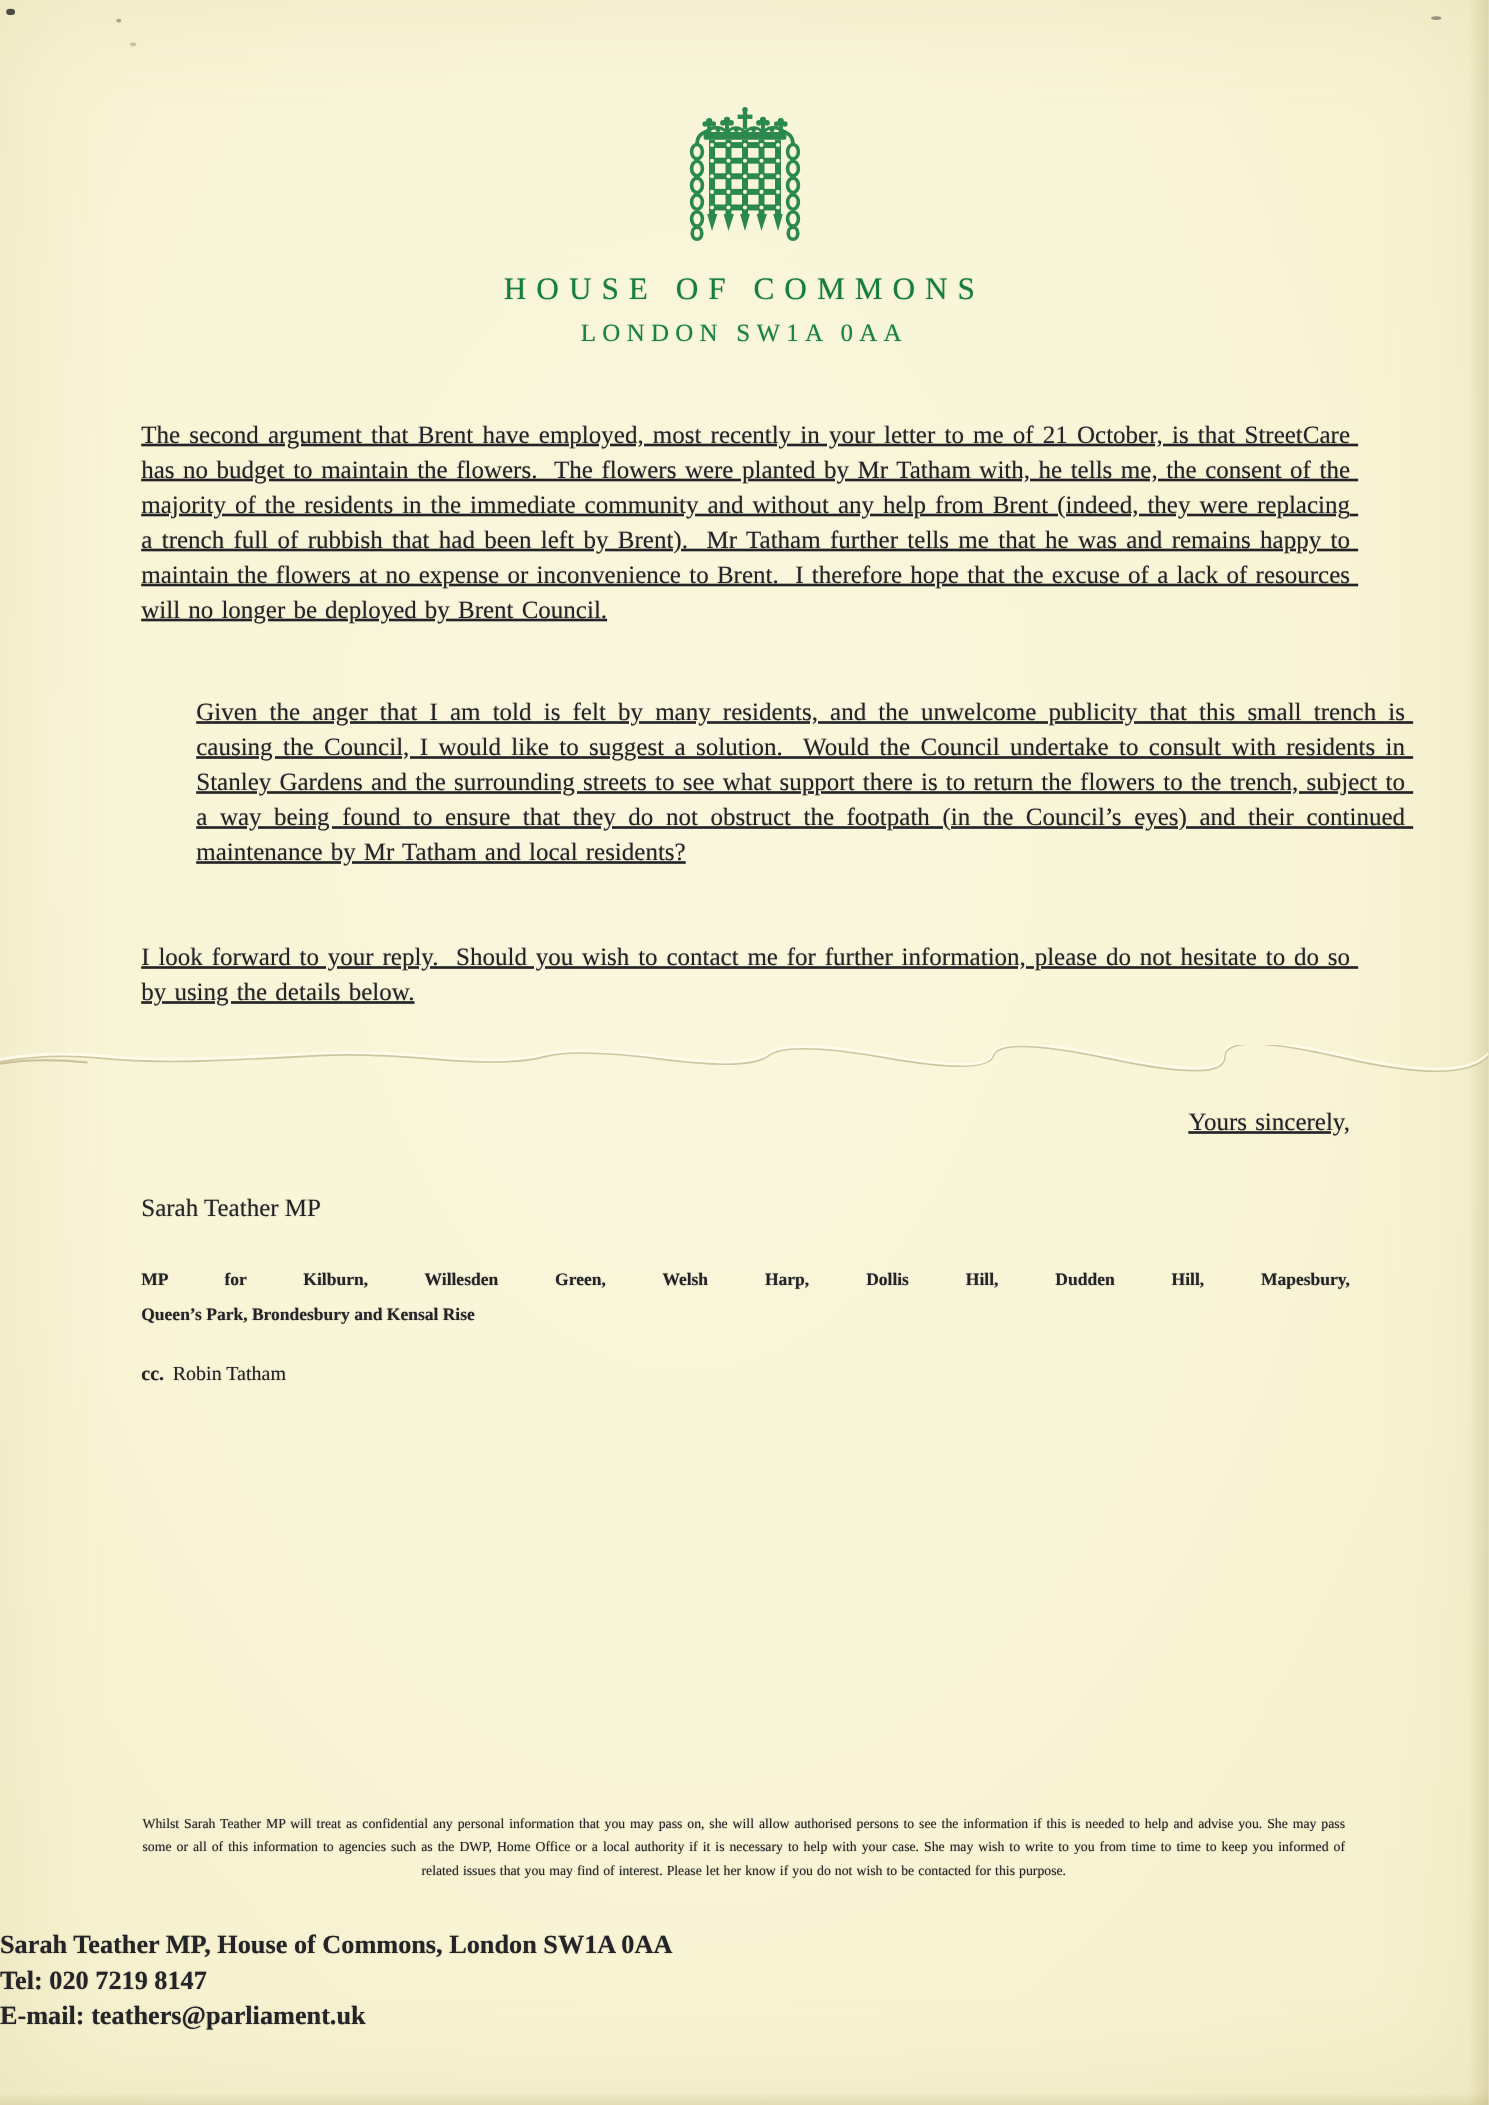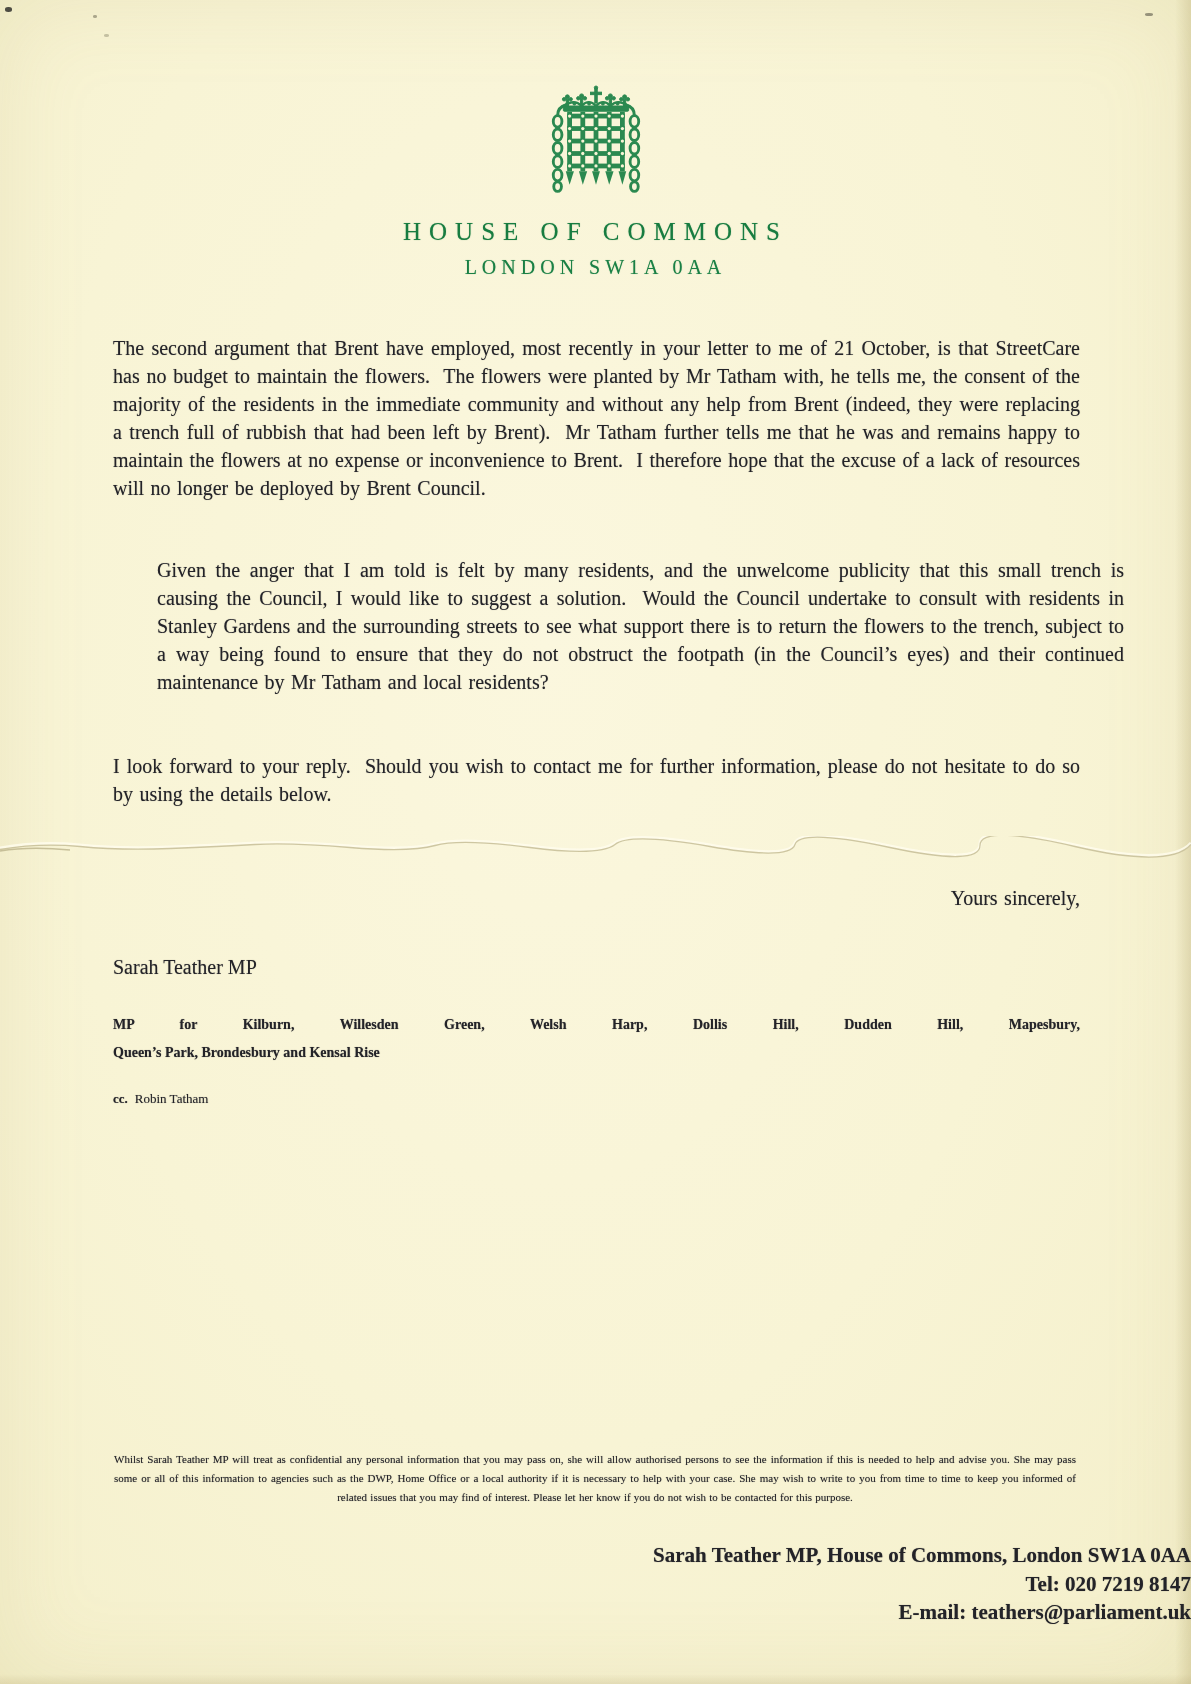--- a/index.html
+++ b/index.html
@@ -41,55 +41,56 @@
     text-shadow:0 0 1px rgba(23,124,64,.45);
   }
 
   
   .bodytext{
     position:absolute;left:113px;width:967px;
     font-size:20px;line-height:28px;
     text-align:justify;white-space:pre-wrap;
     word-spacing:1.5px;
     text-shadow:0 0 1px rgba(30,30,35,.38);
+    text-decoration:underline;
   }
   .p1{top:314px;}
   .p2{top:536px;margin-left:44px;}
   .p3{top:732px;}
   .closing{top:864px;text-align:right;}
 
   .crease{position:absolute;top:836px;left:0;width:1191px;height:22px;}
 
   .signatory{position:absolute;top:956px;left:113px;font-size:20px;
     text-shadow:0 0 1px rgba(30,30,35,.38);}
 
   .constituency{
     position:absolute;left:113px;width:967px;
     font-size:14px;line-height:28px;font-weight:bold;
     text-shadow:0 0 1px rgba(25,25,30,.45);
   }
   .const-l1{top:1011px;text-align:justify;text-align-last:justify;}
   .const-l2{top:1039px;text-align:left;}
 
-  .ccline{position:absolute;top:1091px;left:113px;font-size:13px;
+  .ccline{position:absolute;top:1091px;left:113px;font-size:16px;
     text-shadow:0 0 1px rgba(30,30,35,.38);}
   .ccline .cc{font-weight:bold;}
   .ccline .ccname{margin-left:7px;}
 
   
   .disclaimer{
     position:absolute;top:1450px;left:114px;width:962px;
     font-size:11px;line-height:18.8px;
     text-align:justify;text-align-last:center;
     word-spacing:.5px;
     text-shadow:0 0 1px rgba(30,30,35,.4);
   }
   .contact{
     position:absolute;top:1541px;left:0;width:100%;
-    text-align:right;font-weight:bold;
+    text-align:left;font-weight:bold;
     font-size:21px;line-height:28.5px;
     text-shadow:0 0 1px rgba(25,25,30,.45);
   }
 </style>
 </head>
 <body>
 
 <div class="paper">
 
   <div class="speck speck-a"></div>

